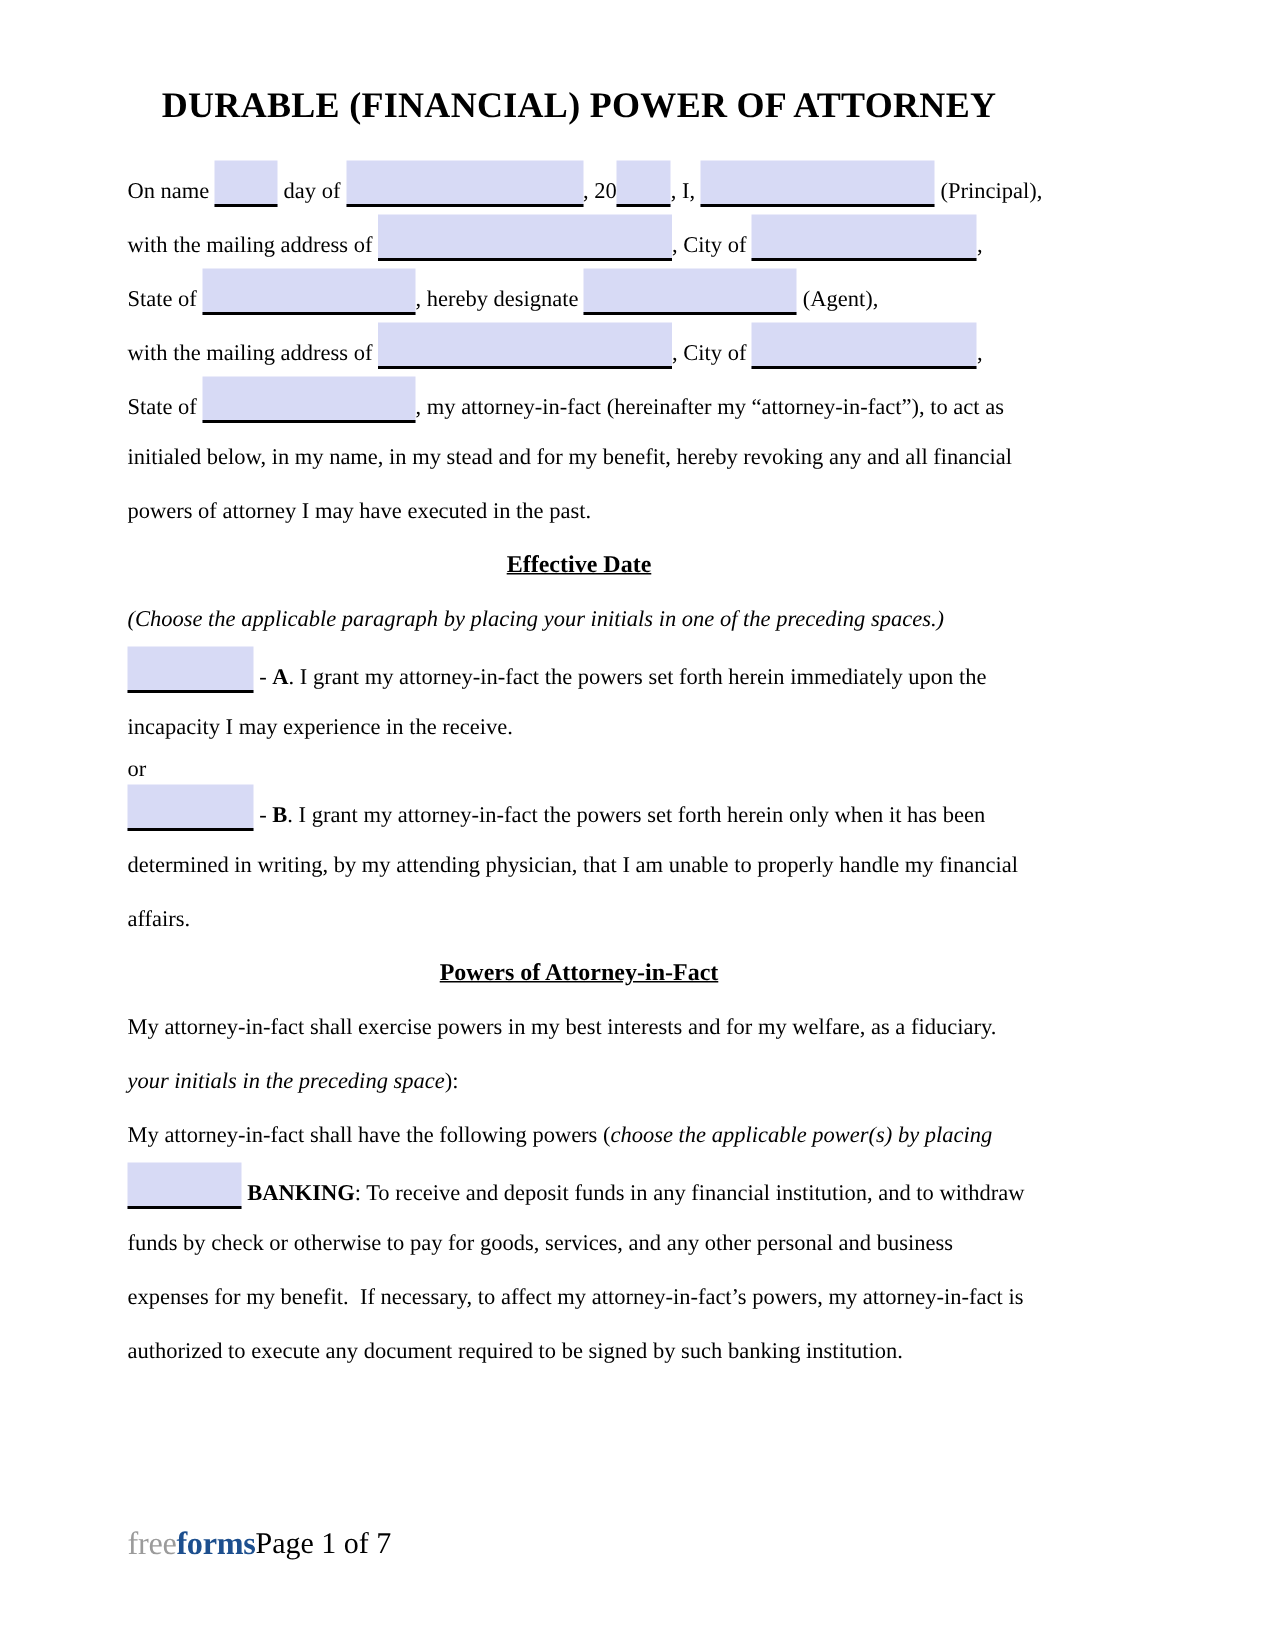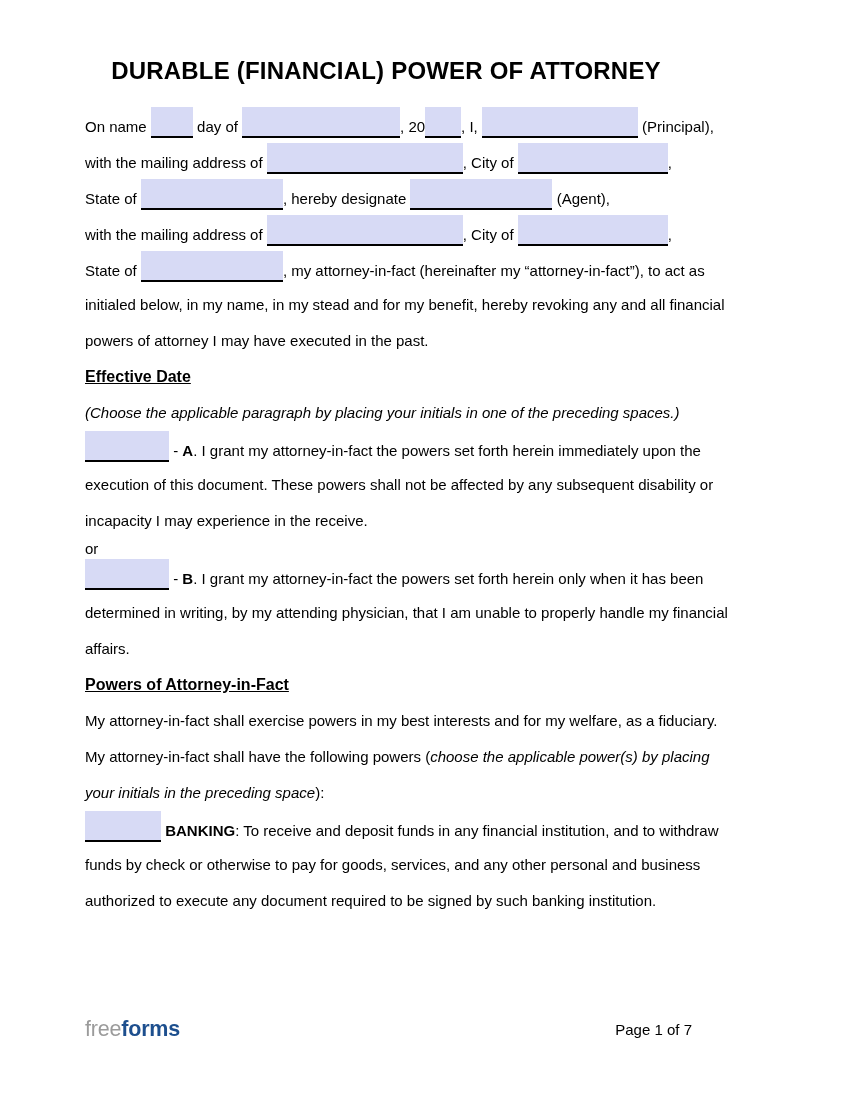--- a/index.html
+++ b/index.html
@@ -1,21 +1,21 @@
 <!DOCTYPE html>
 <html><head>
 <meta charset="utf-8">
 <style>
   html, body { margin: 0; padding: 0; background: #ffffff; }
   .page {
     position: relative;
     width: 772px;
     height: 1099px;
     background: #ffffff;
-    font-family: Liberation Sans, sans-serif;
+    font-family: Liberation Serif, serif;
     color: #000000;
     overflow: hidden;
   }
   .title {
     margin: 0;
     padding-top: 56px;
     text-align: center;
     font-size: 24px;
     font-weight: bold;
     letter-spacing: 0.2px;
@@ -28,78 +28,78 @@
     height: 36px;
     line-height: 36px;
     font-size: 15px;
     white-space: pre;
   }
   .line.tight {
     height: 20px;
     line-height: 20px;
   }
   .line.heading {
+    text-align: center;
     font-weight: bold;
     font-size: 16px;
   }
   .heading-text { text-decoration: underline; }
   .bold { font-weight: bold; }
   .italic { font-style: italic; }
   .blank {
     display: inline-block;
     height: 29px;
     background: var(--hl, #d7daf5);
     border-bottom: 2px solid #000;
     vertical-align: -6px;
   }
   .footer {
     position: absolute;
     left: 85px;
     right: 80px;
     top: 1014px;
     height: 30px;
     display: flex;
-    justify-content: space-between;
     align-items: center;
   }
   .logo {
     font-size: 21.5px;
     letter-spacing: -0.2px;
   }
   .logo .free { color: var(--logo-gray, #9b9b9b); font-weight: 400; }
   .logo .forms { color: var(--logo-blue, #1d4f8e); font-weight: 700; }
-  .pagenum { font-size: 15px; color: #000; }
+  .pagenum { font-size: 20px; color: #000; }
 </style>
 </head>
 <body>
 
 <div class="page" style="--hl: #d7daf5; --logo-gray: #9b9b9b; --logo-blue: #1d4f8e;">
   <h1 class="title">DURABLE (FINANCIAL) POWER OF ATTORNEY</h1>
   <div class="doc-body">
       <div class="line"><span class="text">On name </span><span class="blank" style="width: 42px;"></span><span class="text"> day of </span><span class="blank" style="width: 158px;"></span><span class="text">, 20</span><span class="blank" style="width: 36px;"></span><span class="text">, I, </span><span class="blank" style="width: 156px;"></span><span class="text"> (Principal),</span></div>
       <div class="line"><span class="text">with the mailing address of </span><span class="blank" style="width: 196px;"></span><span class="text">, City of </span><span class="blank" style="width: 150px;"></span><span class="text">,</span></div>
       <div class="line"><span class="text">State of </span><span class="blank" style="width: 142px;"></span><span class="text">, hereby designate </span><span class="blank" style="width: 142px;"></span><span class="text"> (Agent),</span></div>
       <div class="line"><span class="text">with the mailing address of </span><span class="blank" style="width: 196px;"></span><span class="text">, City of </span><span class="blank" style="width: 150px;"></span><span class="text">,</span></div>
       <div class="line"><span class="text">State of </span><span class="blank" style="width: 142px;"></span><span class="text">, my attorney-in-fact (hereinafter my “attorney-in-fact”), to act as</span></div>
       <div class="line"><span class="text">initialed below, in my name, in my stead and for my benefit, hereby revoking any and all financial</span></div>
       <div class="line"><span class="text">powers of attorney I may have executed in the past.</span></div>
       <div class="line heading"><span class="heading-text">Effective Date</span></div>
       <div class="line"><span class="italic">(Choose the applicable paragraph by placing your initials in one of the preceding spaces.)</span></div>
       <div class="line"><span class="blank" style="width: 84px;"></span><span class="text"> - </span><span class="bold">A</span><span class="text">. I grant my attorney-in-fact the powers set forth herein immediately upon the</span></div>
-      <div class="line"><span class="text">execution of this document. These powers shall not be affected by any subsequent disability or</span></div>
       <div class="line"><span class="text">incapacity I may experience in the receive.</span></div>
       <div class="line tight"><span class="text">or</span></div>
       <div class="line"><span class="blank" style="width: 84px;"></span><span class="text"> - </span><span class="bold">B</span><span class="text">. I grant my attorney-in-fact the powers set forth herein only when it has been</span></div>
       <div class="line"><span class="text">determined in writing, by my attending physician, that I am unable to properly handle my financial</span></div>
       <div class="line"><span class="text">affairs.</span></div>
       <div class="line heading"><span class="heading-text">Powers of Attorney-in-Fact</span></div>
       <div class="line"><span class="text">My attorney-in-fact shall exercise powers in my best interests and for my welfare, as a fiduciary.</span></div>
+      <div class="line"><span class="italic">your initials in the preceding space</span><span class="text">):</span></div>
       <div class="line"><span class="text">My attorney-in-fact shall have the following powers (</span><span class="italic">choose the applicable power(s) by placing</span></div>
-      <div class="line"><span class="italic">your initials in the preceding space</span><span class="text">):</span></div>
       <div class="line"><span class="blank" style="width: 76px;"></span><span class="text"> </span><span class="bold">BANKING</span><span class="text">: To receive and deposit funds in any financial institution, and to withdraw</span></div>
       <div class="line"><span class="text">funds by check or otherwise to pay for goods, services, and any other personal and business</span></div>
+      <div class="line"><span class="text">expenses for my benefit.  If necessary, to affect my attorney-in-fact’s powers, my attorney-in-fact is</span></div>
       <div class="line"><span class="text">authorized to execute any document required to be signed by such banking institution.</span></div>
     </div>
   <div class="footer">
     <div class="logo"><span class="free">free</span><span class="forms">forms</span></div>
     <div class="pagenum">Page 1 of 7</div>
   </div>
 </div>
 
 </body></html>

